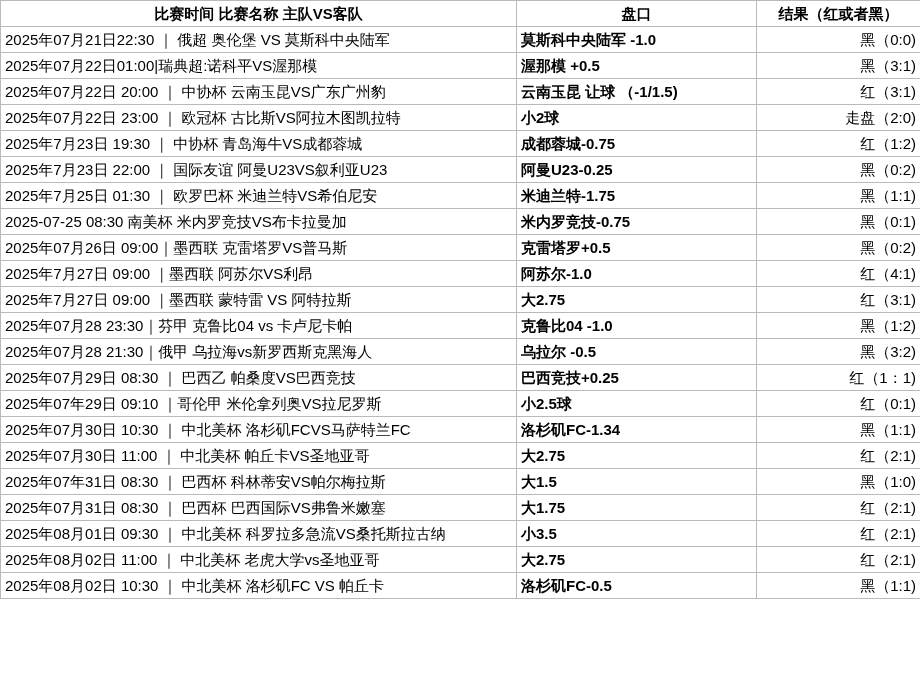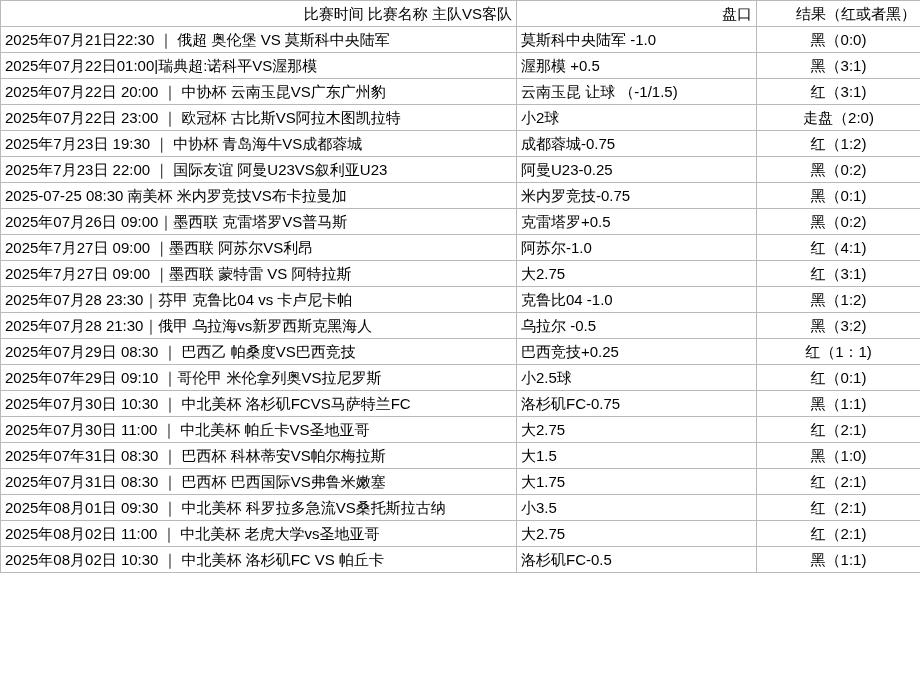--- a/index.html
+++ b/index.html
@@ -28,28 +28,28 @@
     font-size: 15px;
     line-height: 19px;
     height: 22px;
     white-space: nowrap;
     overflow: hidden;
     vertical-align: middle;
     color: #000000;
     background: #ffffff;
   }
   table.sheet th {
-    font-weight: normal;
+    font-weight: bold;
+    text-align: center;
+  }
+  th.res-head, td.res {
     text-align: right;
   }
-  th.res-head, td.res {
-    text-align: center;
-  }
   td.match { letter-spacing: 0px; }
-  td.odds  { letter-spacing: 0px; }
+  td.odds  { letter-spacing: 0px; font-weight: bold; }
   .hdr-match { padding-left: 2px; }
   .hdr-odds { padding-left: 2px; margin-left: 24px; }
   .hdr-res { padding-left: 2px; }
 </style>
 </head>
 <body>
 
 <table class="sheet">
   <colgroup>
     <col class="c-match">
@@ -88,20 +88,25 @@
         <td class="match">2025年7月23日 19:30 ｜ 中协杯  青岛海牛VS成都蓉城</td>
         <td class="odds">成都蓉城-0.75</td>
         <td class="res">红（1:2)</td>
       </tr>
       <tr>
         <td class="match">2025年7月23日 22:00 ｜ 国际友谊  阿曼U23VS叙利亚U23</td>
         <td class="odds">阿曼U23-0.25</td>
         <td class="res">黑（0:2)</td>
       </tr>
       <tr>
+        <td class="match">2025年7月25日 01:30 ｜ 欧罗巴杯  米迪兰特VS希伯尼安</td>
+        <td class="odds">米迪兰特-1.75</td>
+        <td class="res">黑（1:1)</td>
+      </tr>
+      <tr>
         <td class="match">2025-07-25 08:30 南美杯  米内罗竞技VS布卡拉曼加</td>
         <td class="odds">米内罗竞技-0.75</td>
         <td class="res">黑（0:1)</td>
       </tr>
       <tr>
         <td class="match">2025年07月26日 09:00｜墨西联  克雷塔罗VS普马斯</td>
         <td class="odds">克雷塔罗+0.5</td>
         <td class="res">黑（0:2)</td>
       </tr>
       <tr>
@@ -129,21 +134,21 @@
         <td class="odds">巴西竞技+0.25</td>
         <td class="res">红（1：1)</td>
       </tr>
       <tr>
         <td class="match">2025年07年29日 09:10 ｜哥伦甲  米伦拿列奥VS拉尼罗斯</td>
         <td class="odds">小2.5球</td>
         <td class="res">红（0:1)</td>
       </tr>
       <tr>
         <td class="match">2025年07月30日 10:30 ｜ 中北美杯  洛杉矶FCVS马萨特兰FC</td>
-        <td class="odds">洛杉矶FC-0.75</td>
+        <td class="odds">洛杉矶FC-1.34</td>
         <td class="res">黑（1:1)</td>
       </tr>
       <tr>
         <td class="match">2025年07月30日 11:00 ｜ 中北美杯  帕丘卡VS圣地亚哥</td>
         <td class="odds">大2.75</td>
         <td class="res">红（2:1)</td>
       </tr>
       <tr>
         <td class="match">2025年07年31日 08:30 ｜ 巴西杯  科林蒂安VS帕尔梅拉斯</td>
         <td class="odds">大1.5</td>

